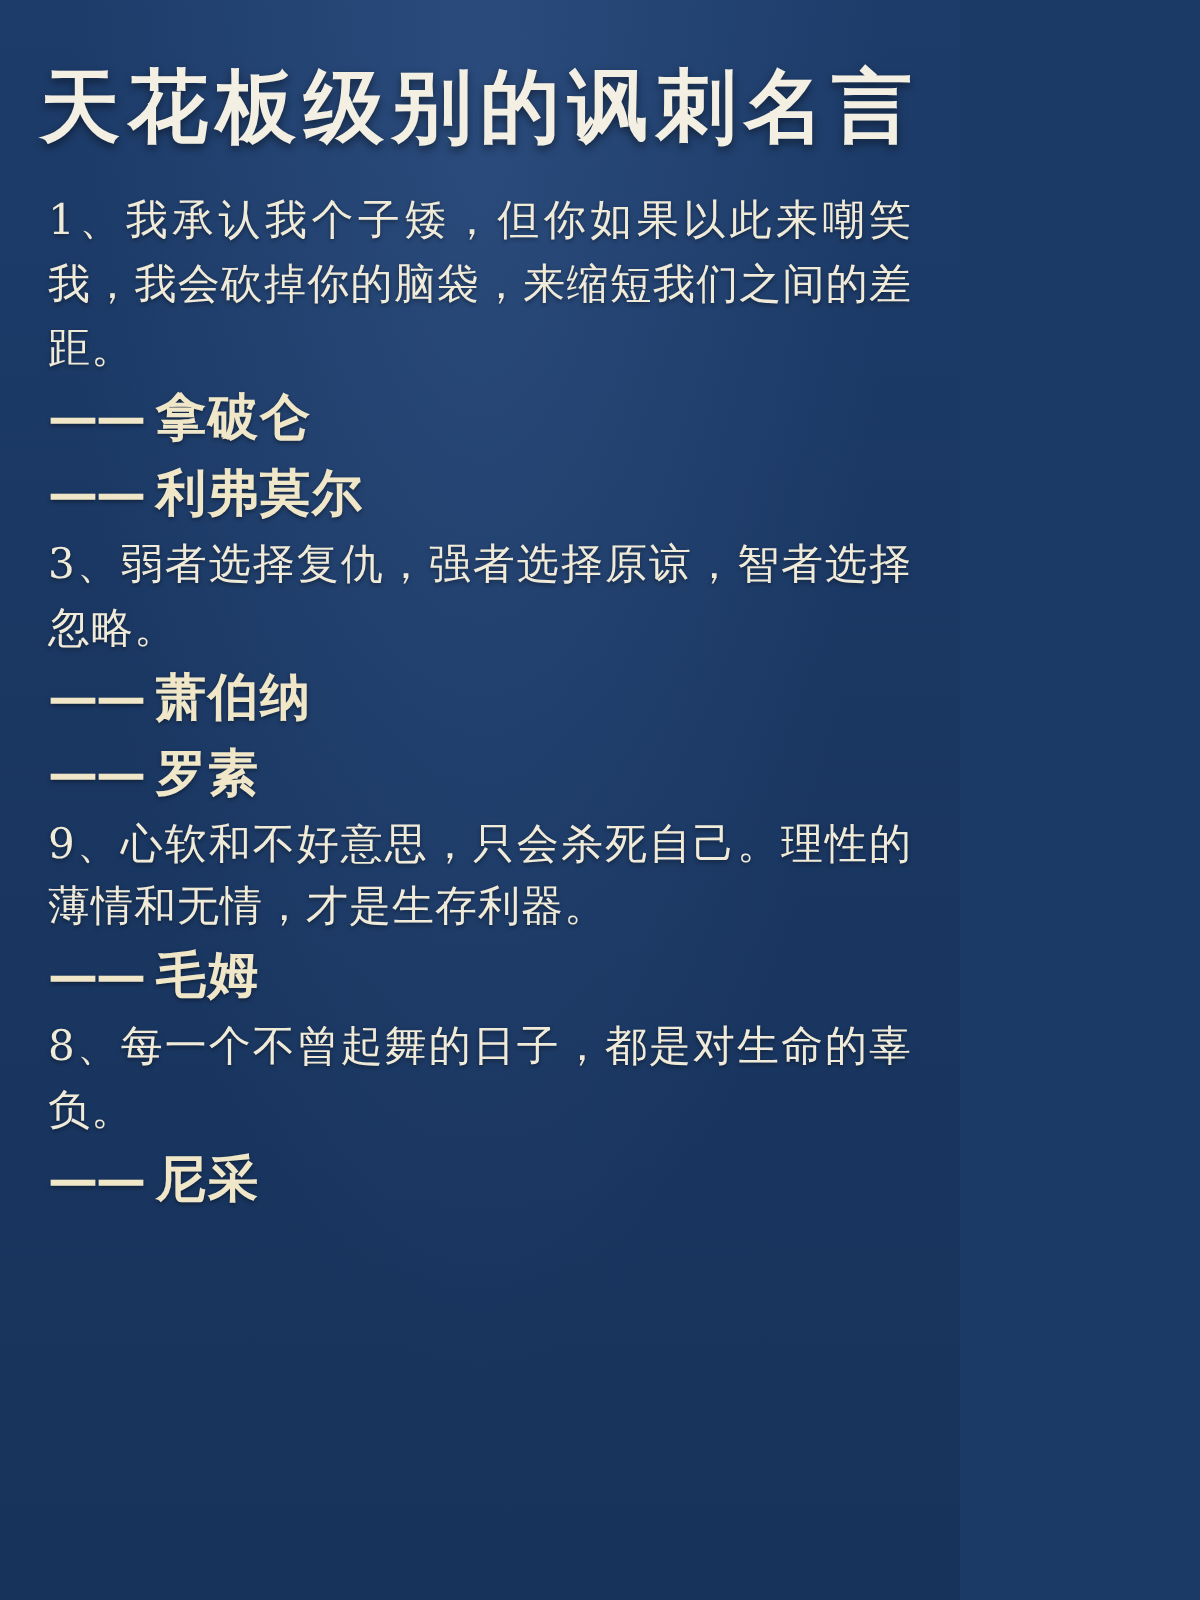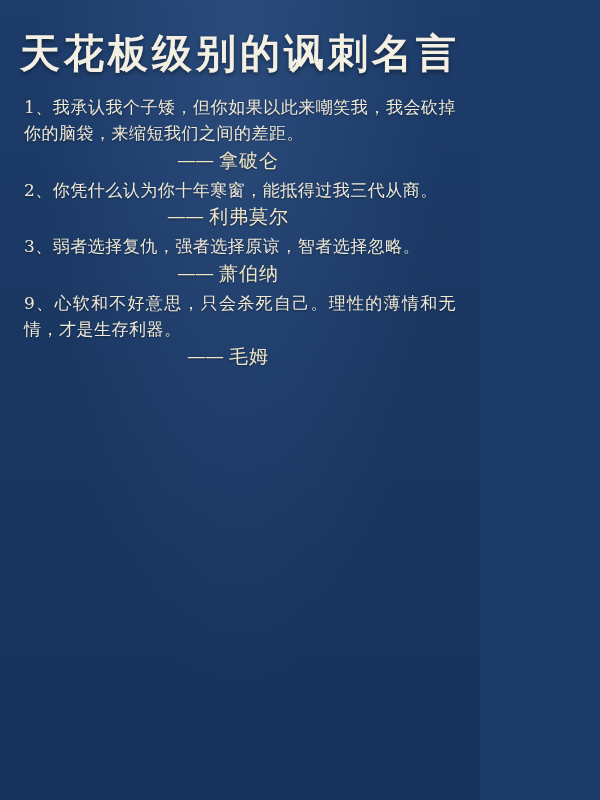--- a/index.html
+++ b/index.html
@@ -45,36 +45,37 @@
   .content {
     position: relative;
     padding: 0 6px;
   }
   .quote {
     margin-bottom: 4px;
   }
   .quote-text {
     color: #f0ead8;
     font-family: "DejaVu Serif", serif;
-    font-size: 17px;
+    font-size: 21px;
     line-height: 1.52;
     letter-spacing: 0.5px;
     text-shadow: 0 1px 2px rgba(0,0,0,0.4);
     text-align: justify;
     text-justify: inter-ideograph;
   }
   .quote-author {
     color: #f0e6c8;
     font-family: "DejaVu Serif", serif;
-    font-size: 19px;
+    font-size: 25px;
     letter-spacing: 1px;
-    text-align: center;
+    text-align: left;
     padding-right: 24px;
     padding-top: 1px;
     text-shadow: 0 1px 2px rgba(0,0,0,0.4);
+    font-weight: bold;
   }
   .dash {
     letter-spacing: -1px;
     padding-right: 6px;
   }
 </style>
 </head>
 <body>
 
 <div id="page">
@@ -82,34 +83,38 @@
   <div class="title">天花板级别的讽刺名言</div>
 
   <div class="content">
 
     <div class="quote">
       <div class="quote-text">1、我承认我个子矮，但你如果以此来嘲笑我，我会砍掉你的脑袋，来缩短我们之间的差距。</div>
       <div class="quote-author"><span class="dash">——</span><span>拿破仑</span></div>
     </div>
 
     <div class="quote">
-      <div class="quote-text">2、你凭什么认为你十年寒窗，能抵得过我三代从商。</div>
       <div class="quote-author"><span class="dash">——</span><span>利弗莫尔</span></div>
     </div>
 
     <div class="quote">
       <div class="quote-text">3、弱者选择复仇，强者选择原谅，智者选择忽略。</div>
       <div class="quote-author"><span class="dash">——</span><span>萧伯纳</span></div>
     </div>
 
 
     <div class="quote">
+      <div class="quote-author"><span class="dash">——</span><span>罗素</span></div>
     </div>
 
     <div class="quote">
       <div class="quote-text">9、心软和不好意思，只会杀死自己。理性的薄情和无情，才是生存利器。</div>
       <div class="quote-author"><span class="dash">——</span><span>毛姆</span></div>
     </div>
 
 
+    <div class="quote">
+      <div class="quote-text">8、每一个不曾起舞的日子，都是对生命的辜负。</div>
+      <div class="quote-author"><span class="dash">——</span><span>尼采</span></div>
+    </div>
 
   </div>
 </div>
 
 </body></html>

